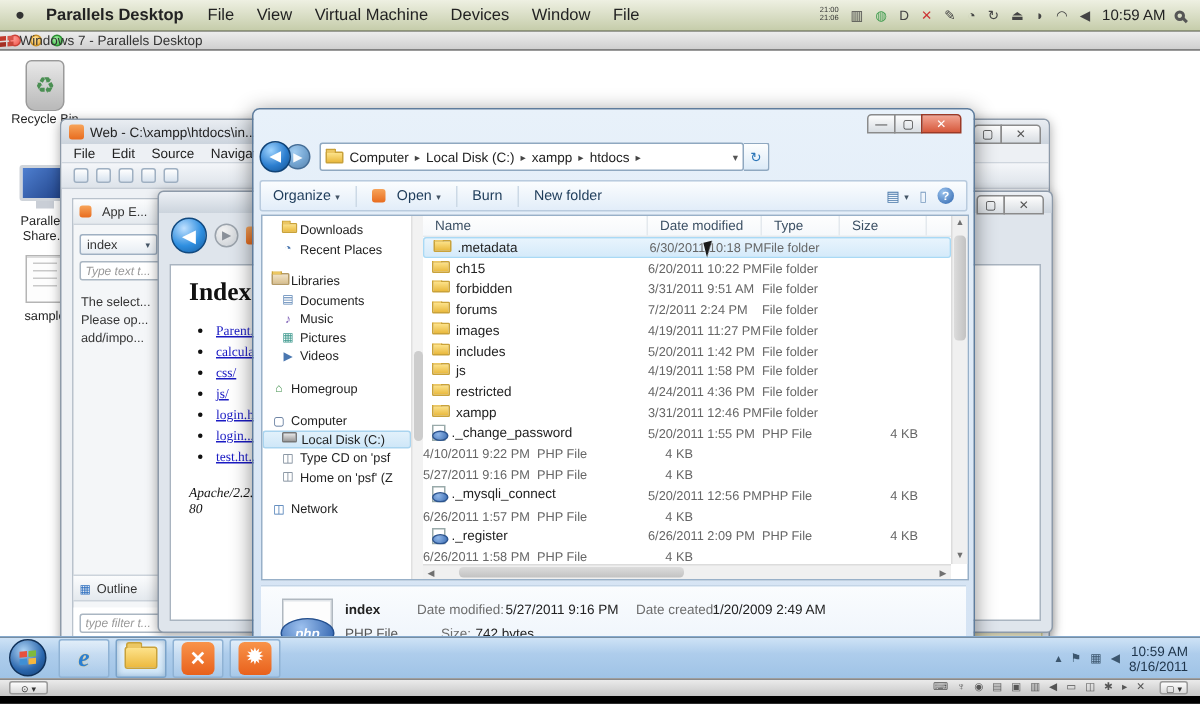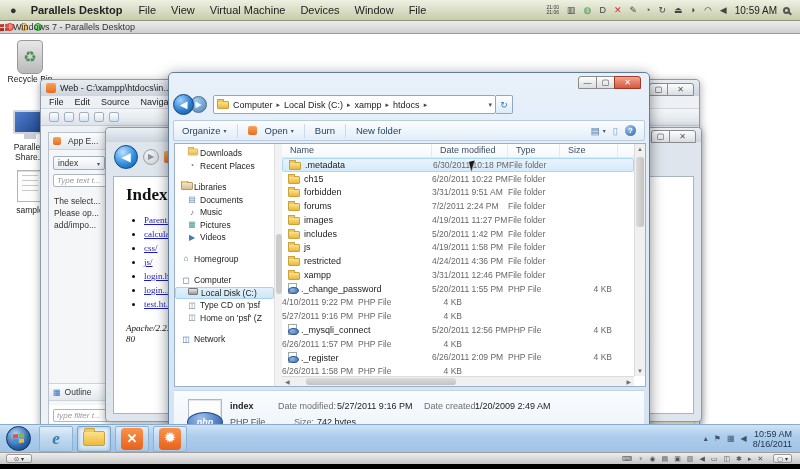--- a/index.html
+++ b/index.html
@@ -109,21 +109,21 @@
   .navitem.sel{background:linear-gradient(#e2f1fb,#cfe7f8);border:1px solid #a9d4ef;border-radius:2px}
   .navitem .ni{width:10px;text-align:center;font-size:8px;flex:0 0 10px}
   #navscroll{width:8px;background:#f2f2f2;border-left:1px solid #e0e0e0;position:relative}
   #navscroll .thumb{position:absolute;left:1px;width:6px;top:90px;height:60px;background:#cdcdcd;border-radius:3px}
   
   #filelist{flex:1;position:relative;font-size:9px;overflow:hidden}
   #cols{height:14px;display:flex;border-bottom:1px solid #e4e9ee;color:#3c5064;background:linear-gradient(#fefefe,#f5f8fb)}
   #cols .c{border-right:1px solid #e4e9ee;padding:1px 0 0 8px}
   #rows{position:absolute;left:0;top:14px;right:11px;bottom:10px;overflow:hidden}
   .frow{display:flex;align-items:center;height:13.75px;color:#222}
-  .frow .cname{width:150px;display:flex;align-items:flex-end;gap:4px;padding-left:6px;overflow:hidden;white-space:nowrap}
+  .frow .cname{width:150px;display:flex;align-items:flex-start;gap:4px;padding-left:6px;overflow:hidden;white-space:nowrap}
   .frow .cdate{width:76px;color:#666;white-space:nowrap;overflow:hidden;font-size:8.5px}
   .frow .ctype{width:52px;color:#666;font-size:8.5px}
   .frow .csize{width:58px;color:#666;text-align:right;padding-right:6px;font-size:8.5px}
   .frow.sel{background:linear-gradient(#e8f4fd,#d5eafa);border:1px solid #a9d9f5;border-radius:2px}
   .fold{width:12px;height:8px;background:linear-gradient(#fce28a,#e9b93e);border:1px solid #c9a23a;border-radius:1px;position:relative;display:inline-block;flex:0 0 12px}
   .fold::before{content:"";position:absolute;top:-3px;left:-1px;width:5px;height:2px;background:#ecc763;border:1px solid #c9a23a;border-bottom:none;border-radius:1px 1px 0 0}
   .phpfile{width:9px;height:11px;background:#fff;border:1px solid #9aa;position:relative;flex:0 0 9px}
   .phpfile::after{content:"";position:absolute;left:-1px;top:3px;width:9px;height:5px;background:radial-gradient(circle at 35% 30%,#8fb6e8,#3f6fb4);border-radius:50%;border:1px solid #2d5590}
   #vscroll{position:absolute;right:0;top:0;width:11px;bottom:10px;background:#f0f0f0;border-left:1px solid #dcdcdc;font-size:6px;color:#707070;text-align:center}
   #vscroll .thumb{position:absolute;left:1px;right:1px;top:13px;height:70px;background:linear-gradient(90deg,#dcdcdc,#c2c2c2);border-radius:3px}

